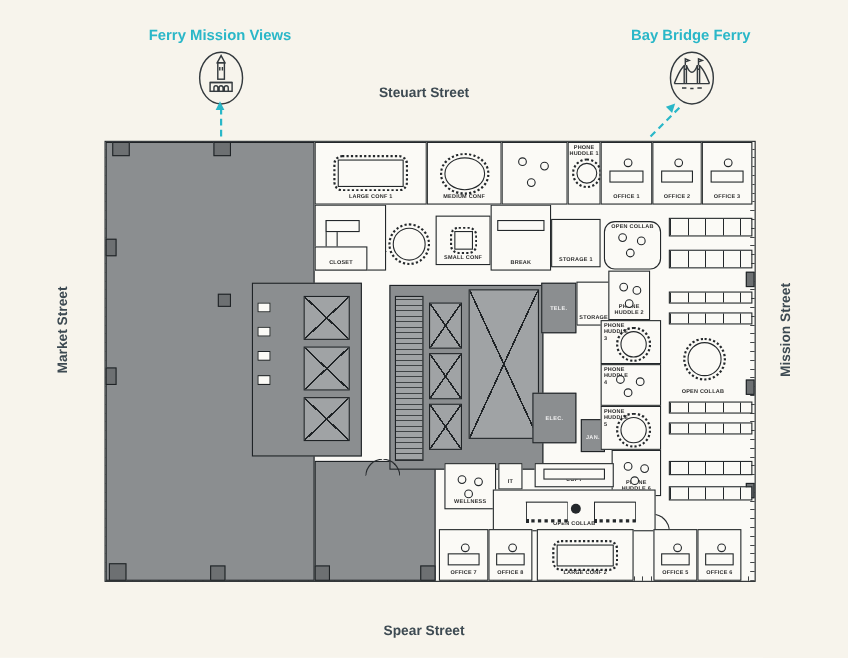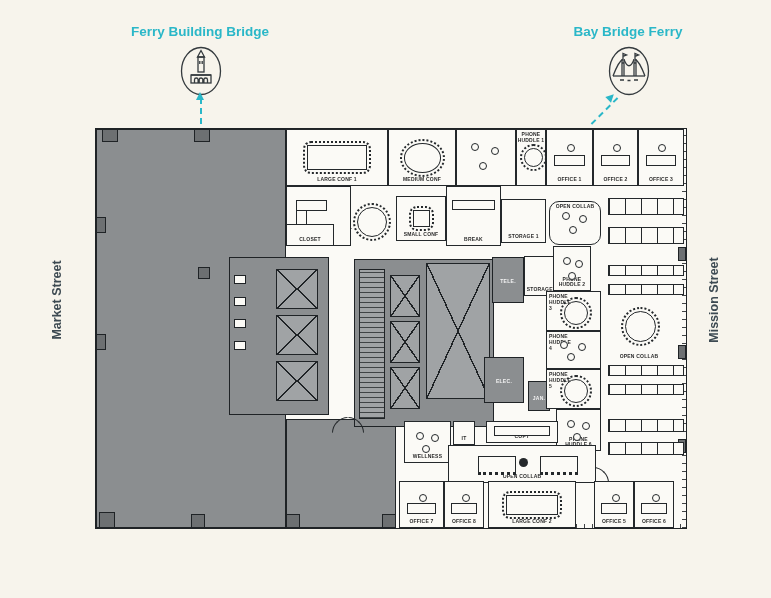--- a/index.html
+++ b/index.html
@@ -65,21 +65,21 @@
         border:1.1px solid #24282b;box-sizing:border-box;
         background:repeating-linear-gradient(90deg,#24282b 0 1px,#fbfaf6 1px 16px);}
   .bench::before{top:2%;}
   .bench::after{bottom:2%;}
 </style>
 </head>
 <body>
 
 <div class="page">
 
-  <div class="callout-label" style="left:200px;top:24px;">Ferry Building Bridge</div>
+  <div class="callout-label" style="left:200px;top:24px;">Ferry Mission Views</div>
   <span class="view-icon" style="left:201px;top:45px;">
     <svg width="44" height="52" viewBox="0 0 44 52" fill="none" stroke="#343a3e" stroke-width="1.3">
       <ellipse cx="22" cy="26" rx="19.5" ry="23.5"></ellipse>
       <path d="M18.5 12 L22 5.5 L25.5 12 Z"></path>
       <rect x="19" y="12" width="6" height="15"></rect>
       <path d="M20.8 16 v3 M23.2 16 v3"></path>
       <rect x="12" y="30" width="20" height="8"></rect>
       <path d="M12 30 h20 M15.5 38 v-3.2 a1.8 1.8 0 0 1 3.6 0 V38 M20.2 38 v-3.2 a1.8 1.8 0 0 1 3.6 0 V38 M24.9 38 v-3.2 a1.8 1.8 0 0 1 3.6 0 V38"></path>
     </svg>
   </span>
@@ -93,22 +93,24 @@
       <path d="M6 31 H38"></path>
       <path d="M15 14 V31 M17 14 V31 M27 14 V31 M29 14 V31 M14.5 18 h3 M26.5 18 h3"></path>
       <path d="M16 14 V8.5 l3.5 1.4 -3.5 1.4 M28 14 V8.5 l3.5 1.4 -3.5 1.4"></path>
       <path d="M6 31 Q12 15.5 16 14.5 M17 14.5 Q22 27 27 14.5 M28 14.5 Q32 15.5 38 31"></path>
       <path d="M13 35 h4 M27 35 h4 M20.5 35.5 h3"></path>
     </svg>
   </span>
   <div class="dash-line diag" style="left:586px;top:110px;width:37px;transform:rotate(-45deg);"></div>
   <div class="arrowhead" style="left:607px;top:93px;transform:rotate(45deg);"></div>
 
+  <div class="street h" style="top:77px;">Steuart Street</div>
   <div class="street v" style="left:57px;top:300px;">Market Street</div>
   <div class="street v" style="left:714px;top:300px;">Mission Street</div>
+  <div class="street h" style="top:566px;">Spear Street</div>
 
   <div class="plan" id="plan">
     <div class="tick t"></div>
     <div class="tick b"></div>
     <div class="tick l"></div>
     <div class="tick r"></div>
   <div class="zone zone-gray" style="left: 0px; top: 0px; width: 190px; height: 399px;"></div>
       <div class="zone zone-gray" style="left: 190px; top: 290px; width: 110px; height: 109px;"></div>
       <div class="zone zone-gray" style="left: 133px; top: 128px; width: 100px; height: 158px;"></div>
       <div class="zone zone-gray" style="left: 258px; top: 130px; width: 140px; height: 168px;"></div>

